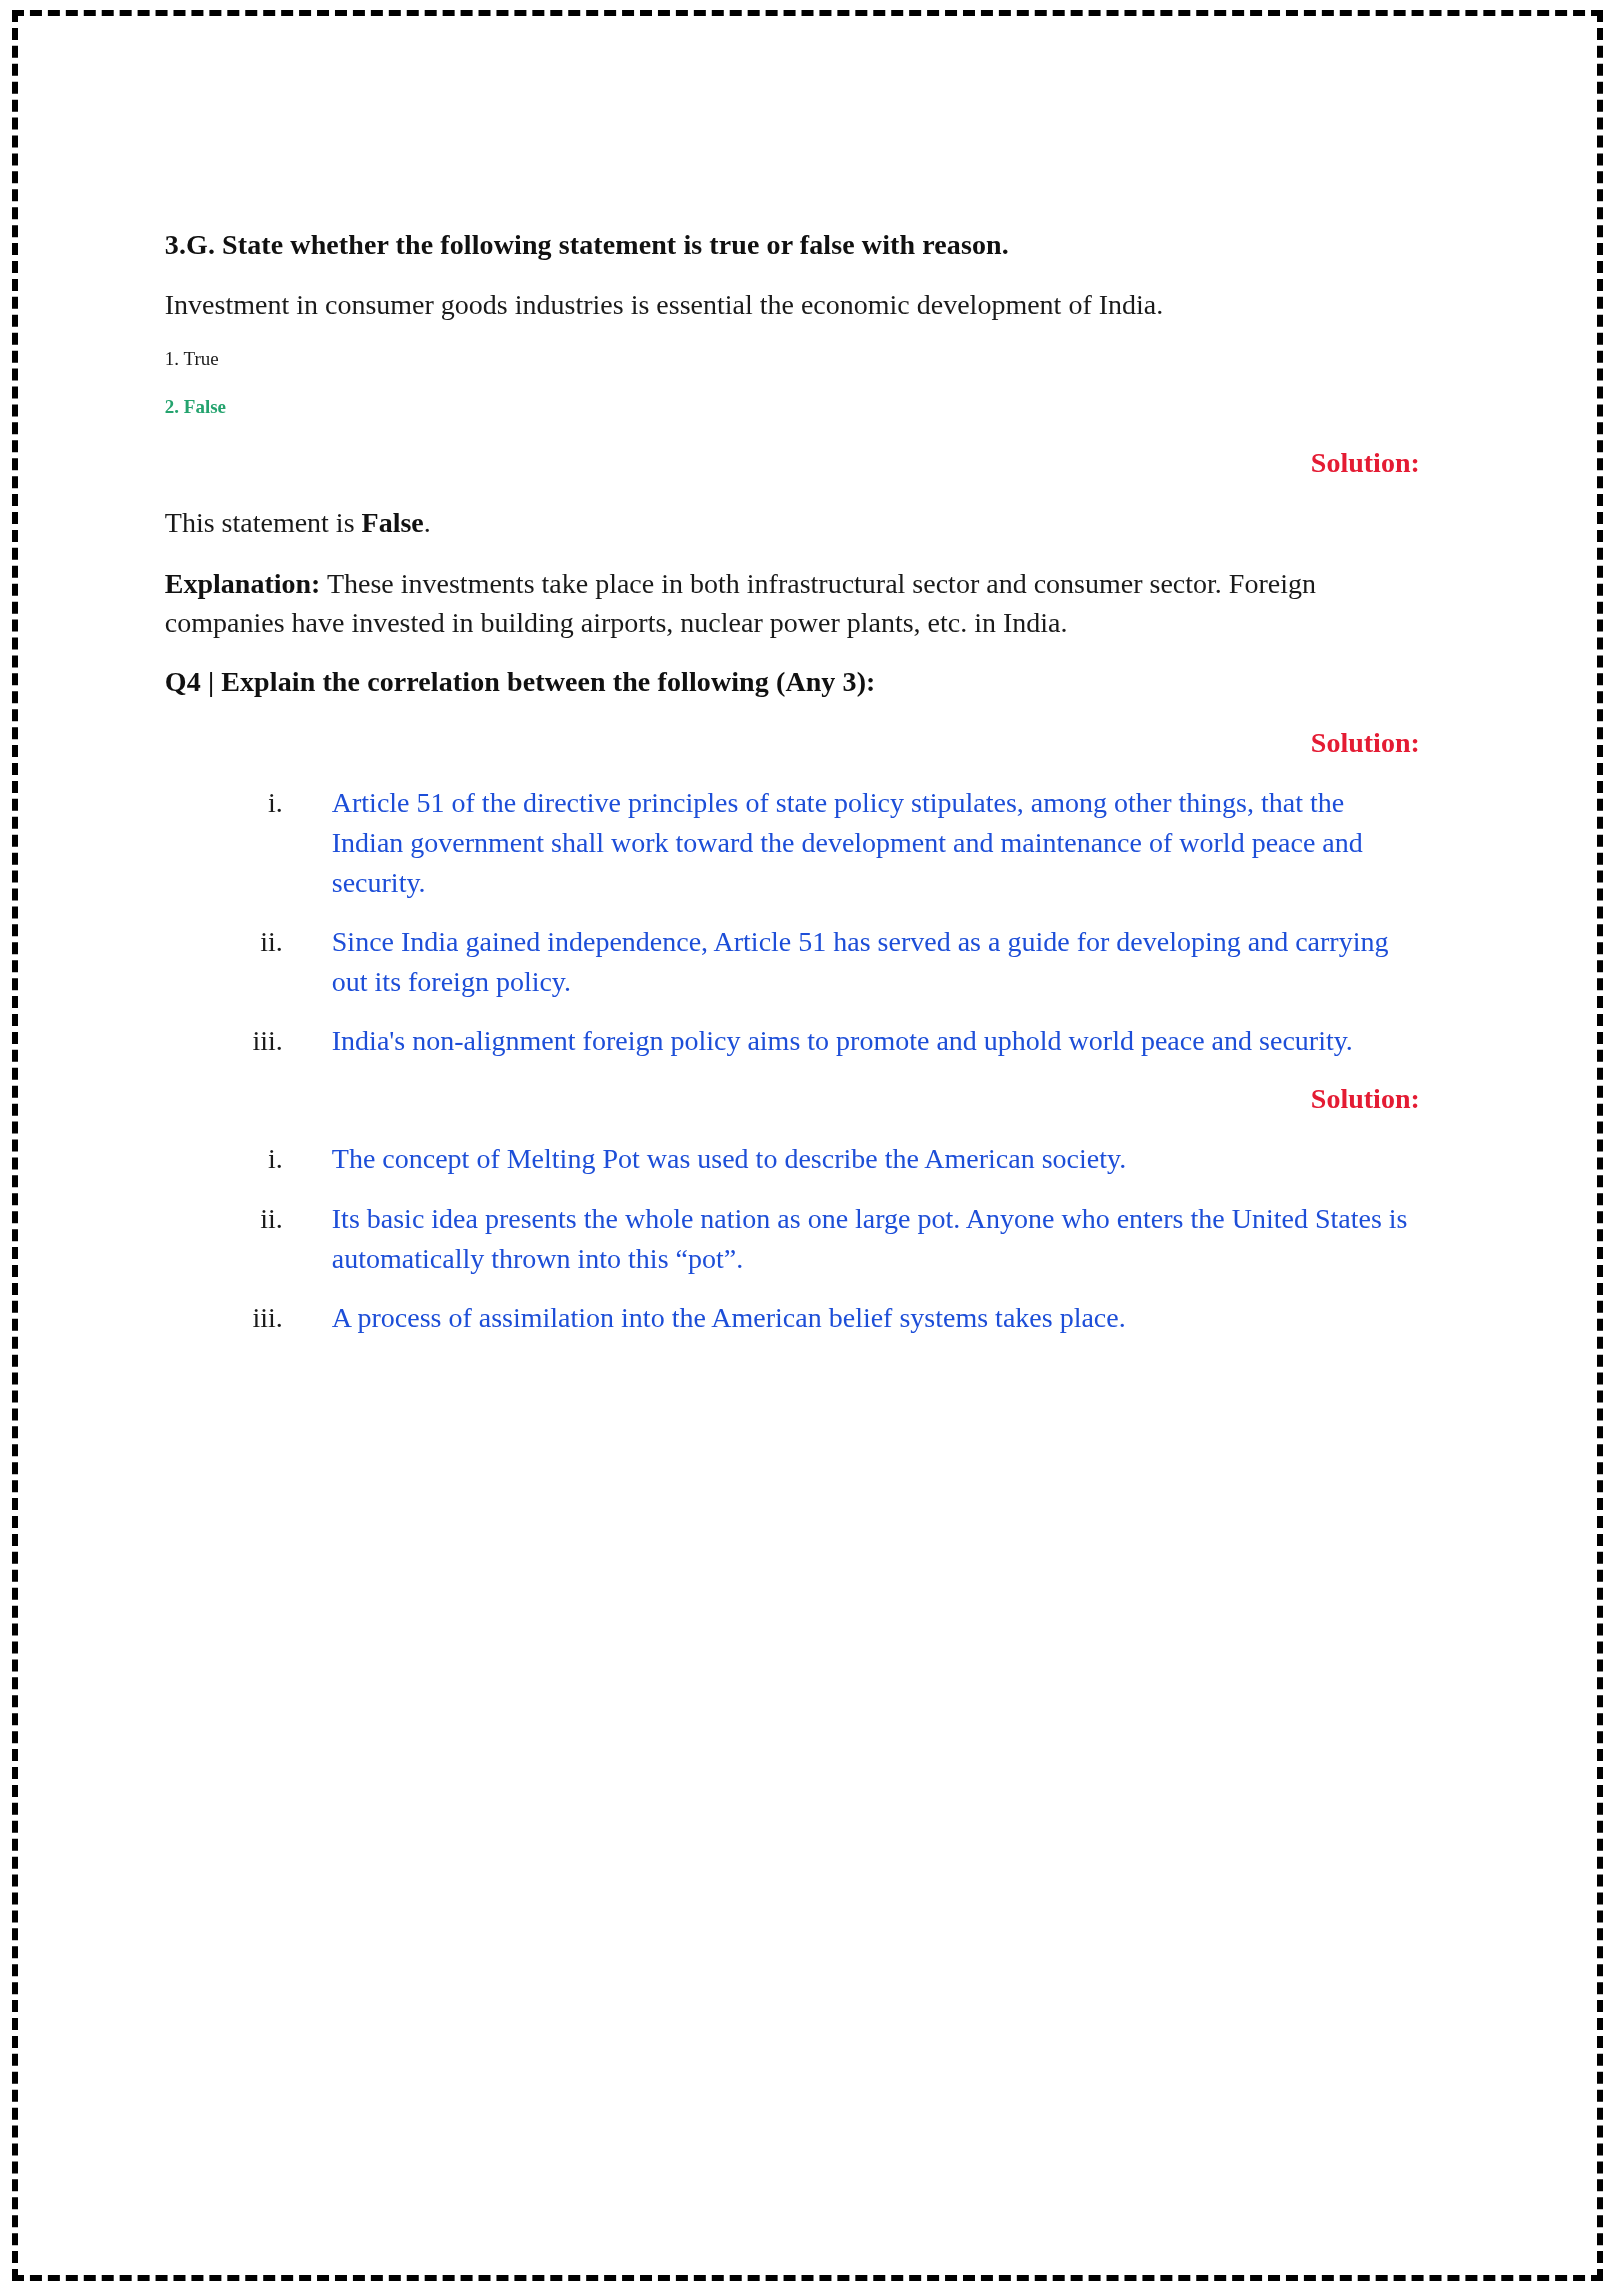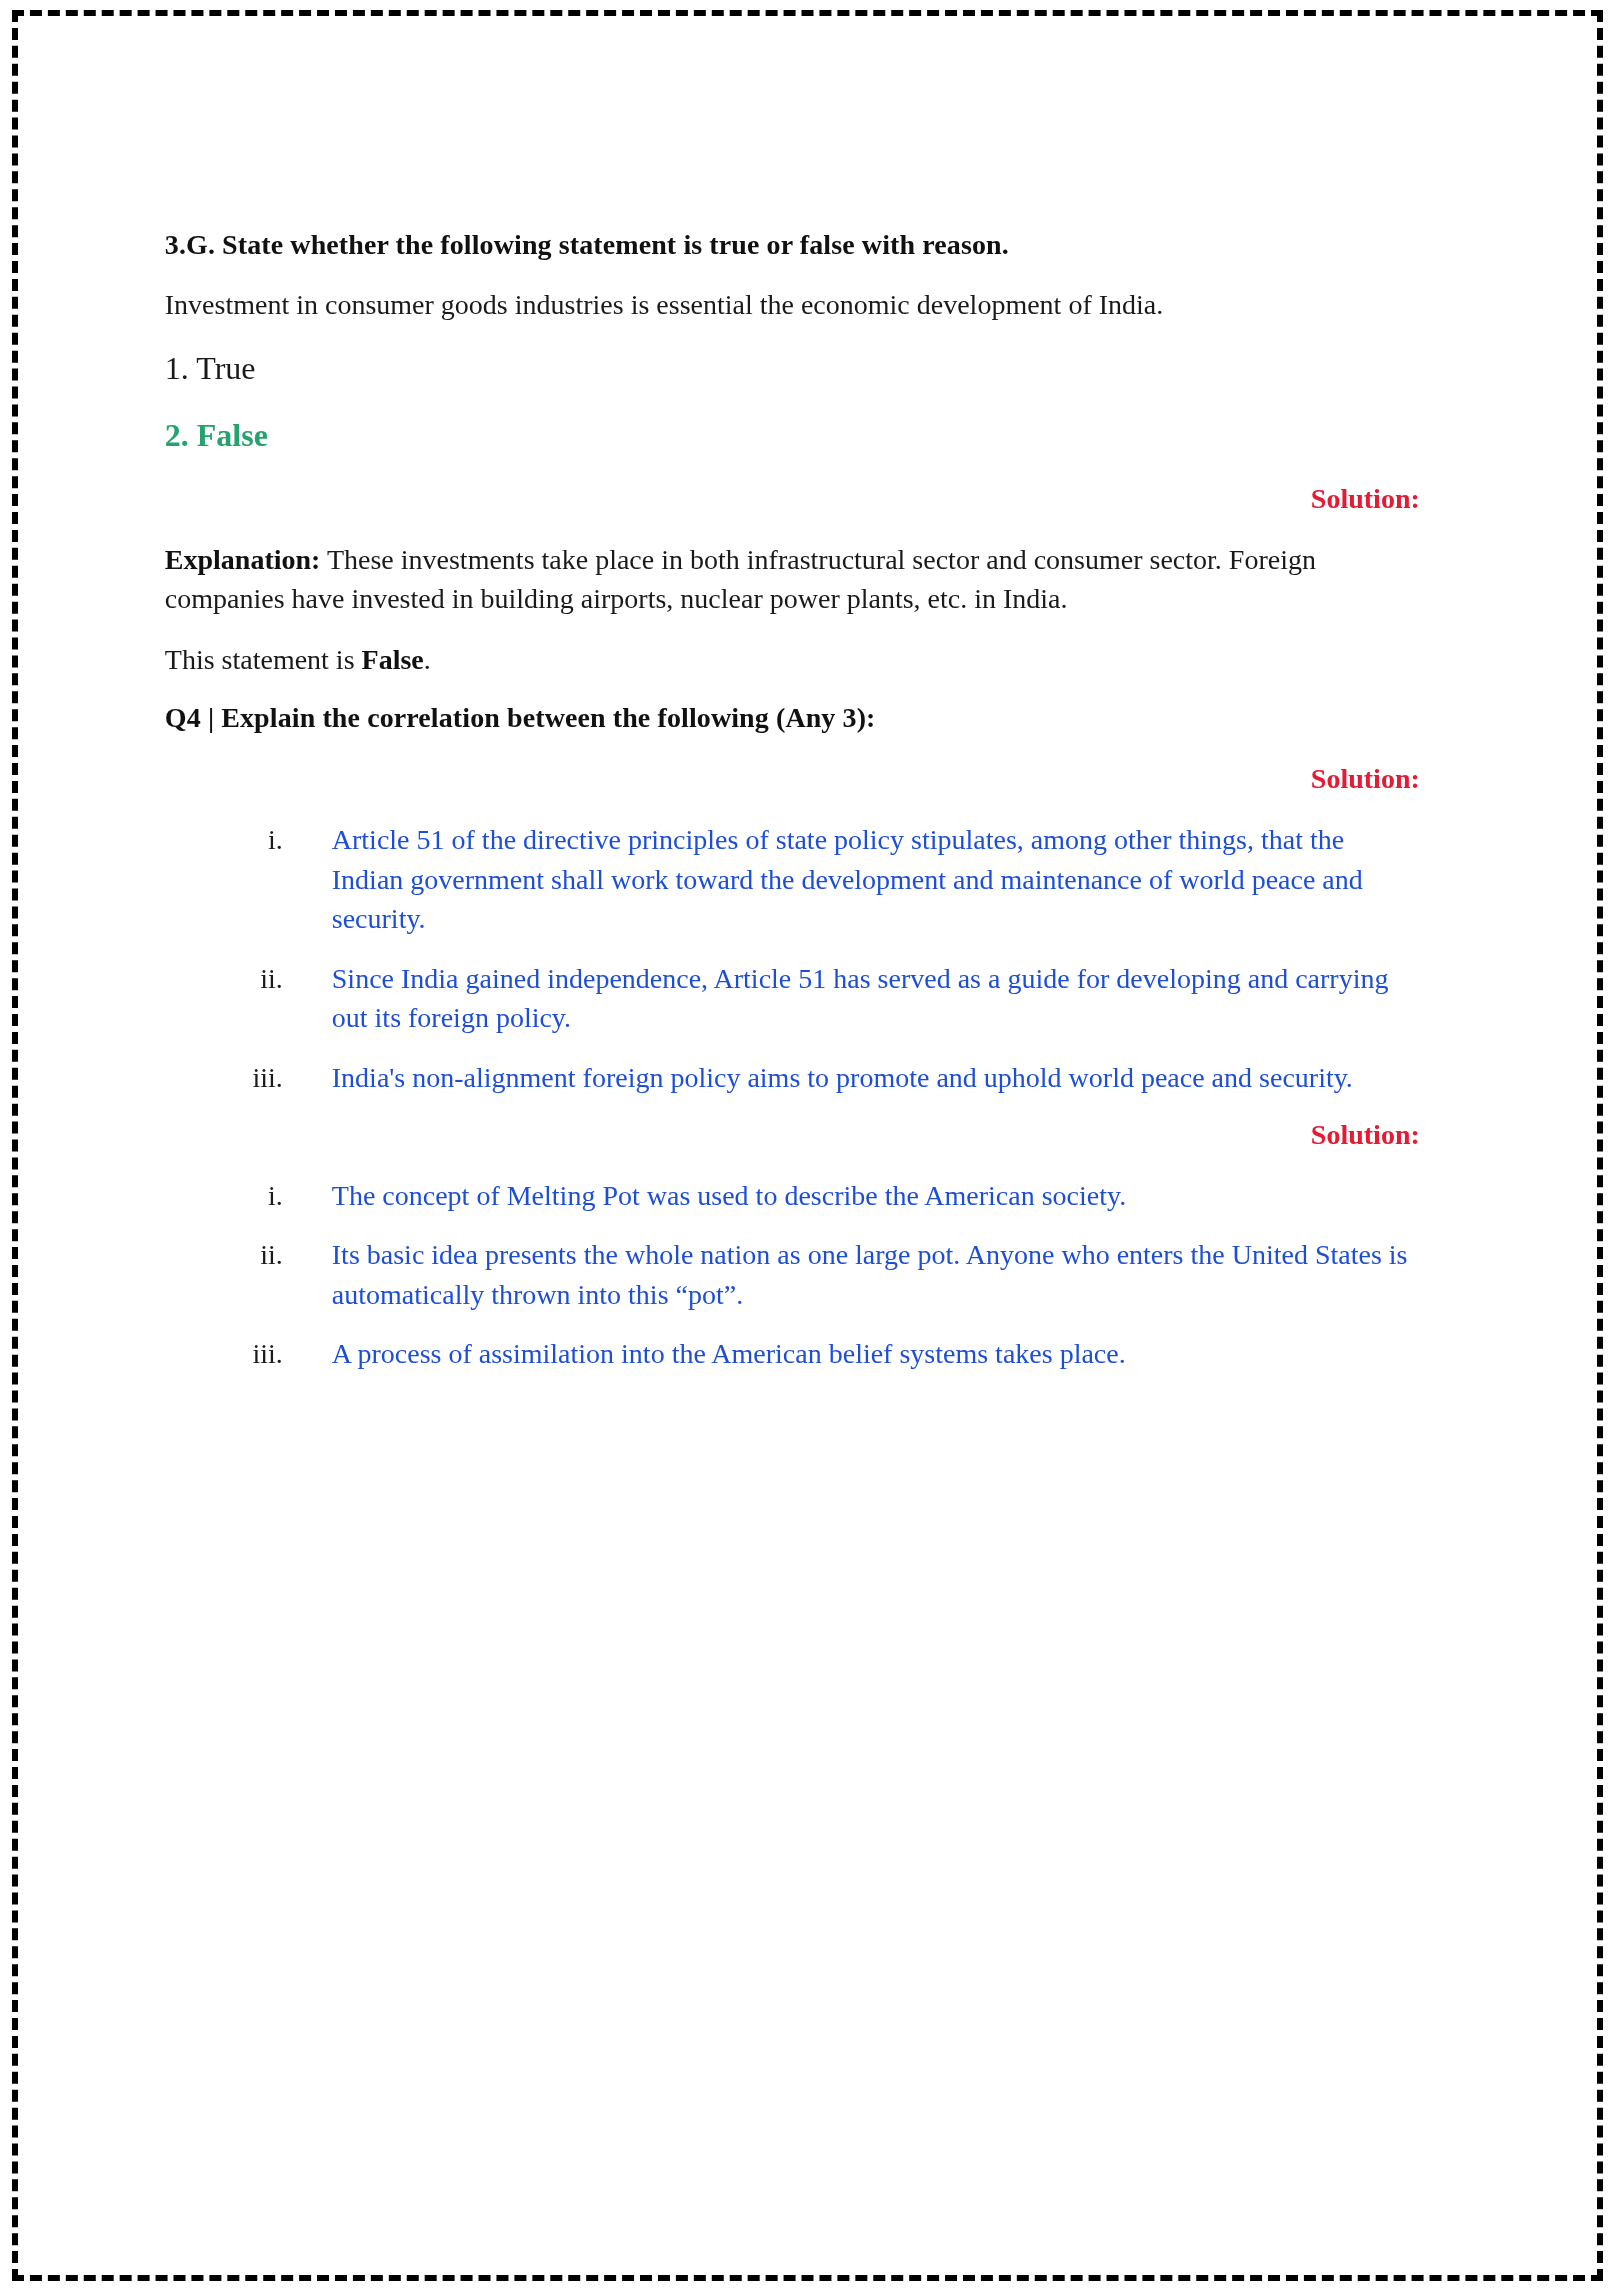--- a/index.html
+++ b/index.html
@@ -45,21 +45,21 @@
     color: #111111;
   }
 
   .para {
     font-size: 28px;
     line-height: 1.40;
     color: #1a1a1a;
   }
 
   .opt {
-    font-size: 32px;
+    font-size: 19px;
     line-height: 1.40;
     color: #1a1a1a;
   }
 
   .opt.selected {
     color: #24a36e;
     font-weight: bold;
     font-family: Liberation Serif, serif;
   }
 
@@ -104,22 +104,22 @@
 </head>
 <body>
 
 <div id="page-frame">
   <div id="doc">
       <div class="blk q-head">3.G. State whether the following statement is true or false with reason.</div>
       <div class="blk para">Investment in consumer goods industries is essential the economic development of India.</div>
       <div class="blk opt">1. True</div>
       <div class="blk opt selected">2. False</div>
       <div class="blk solution-label">Solution:</div>
+      <div class="blk para"><span>This statement is </span><b>False</b><span>.</span></div>
       <div class="blk para"><b>Explanation:</b><span> These investments take place in both infrastructural sector and consumer sector. Foreign companies have invested in building airports, nuclear power plants, etc. in India.</span></div>
-      <div class="blk para"><span>This statement is </span><b>False</b><span>.</span></div>
       <div class="blk q-head">Q4 | Explain the correlation between the following (Any 3):</div>
       <div class="blk solution-label">Solution:</div>
       <ol class="roman wide">
         <li>Article 51 of the directive principles of state policy stipulates, among other things, that the Indian government shall work toward the development and maintenance of world peace and security.</li>
         <li>Since India gained independence, Article 51 has served as a guide for developing and carrying out its foreign policy.</li>
         <li>India's non-alignment foreign policy aims to promote and uphold world peace and security.</li>
       </ol>
       <div class="blk solution-label">Solution:</div>
       <ol class="roman wide">
         <li>The concept of Melting Pot was used to describe the American society.</li>

